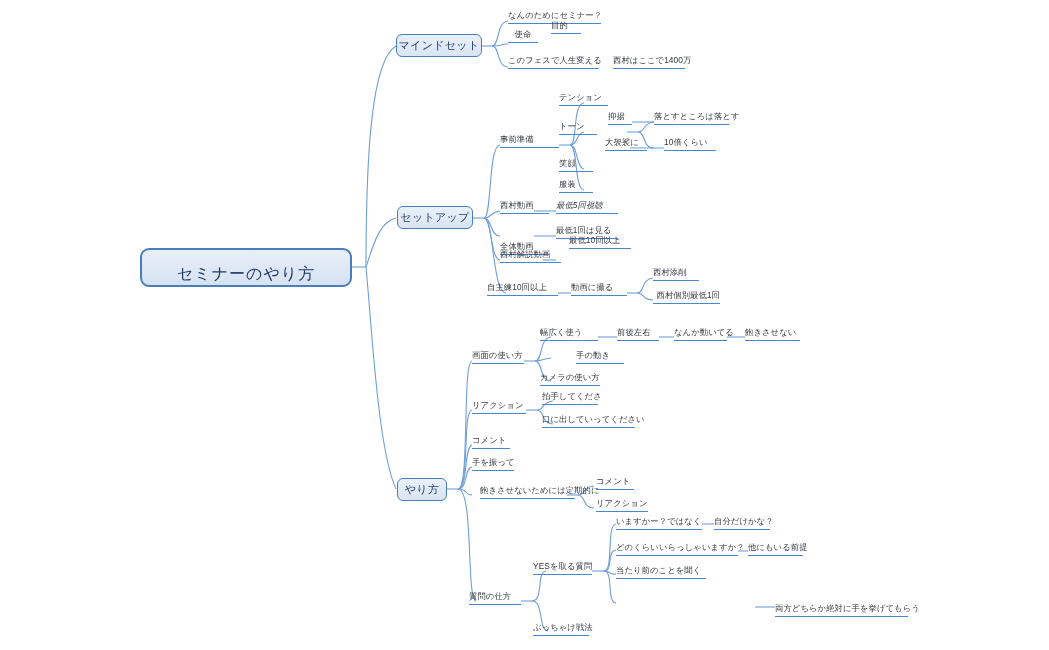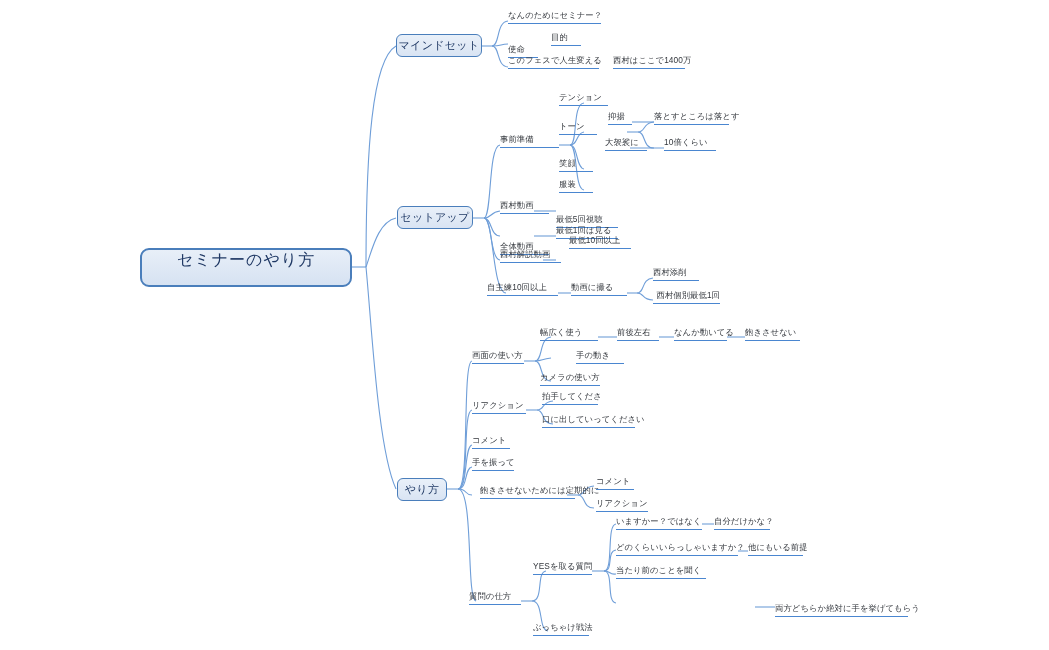--- a/index.html
+++ b/index.html
@@ -23,21 +23,21 @@
     left: 0; top: 0;
     width: 1049px;
     height: 650px;
     pointer-events: none;
   }
   
   .root-node {
     position: absolute;
     box-sizing: border-box;
     display: flex;
-    align-items: flex-start;
+    align-items: flex-end;
     justify-content: center;
     background: linear-gradient(180deg, #e8eff8 0%, #d6e2f2 100%);
     border: 2px solid #4a7ebb;
     border-radius: 9px;
     color: #1f3864;
     font-size: 16px;
     letter-spacing: 1px;
     white-space: nowrap;
   }
   
@@ -169,41 +169,41 @@
 
   <div class="root-node" style="left:140px; top:248px; width:212px; height:39px;">
     <span>セミナーのやり方</span>
   </div>
 
   <div class="branch-node" style="left:396px; top:34px; width:86px; height:23px;">
     <span>マインドセット</span>
   </div>
 
   <div class="topic" style="left:508px; top:10px; width:93px;">なんのためにセミナー？</div>
-  <div class="topic" style="left:508px; top:44px; width:30px;">使命</div>
-  <div class="topic" style="left:551px; top:32px; width:30px;">目的</div>
+  <div class="topic" style="left:508px; top:29px; width:30px;text-align:center;">使命</div>
+  <div class="topic" style="left:551px; top:20px; width:30px;">目的</div>
   <div class="topic" style="left:508px; top:55px; width:91px;">このフェスで人生変える</div>
   <div class="topic" style="left:613px; top:55px; width:72px;">西村はここで1400万</div>
 
   <div class="branch-node" style="left:397px; top:206px; width:76px; height:23px;">
     <span>セットアップ</span>
   </div>
 
   <div class="topic" style="left:500px; top:134px; width:59px;">事前準備</div>
   <div class="topic" style="left:559px; top:92px; width:49px;">テンション</div>
   <div class="topic" style="left:559px; top:121px; width:38px;">トーン</div>
   <div class="topic" style="left:608px; top:111px; width:24px;">抑揚</div>
   <div class="topic" style="left:654px; top:111px; width:75px;">落とすところは落とす</div>
   <div class="topic" style="left:605px; top:137px; width:42px;">大袈裟に</div>
   <div class="topic" style="left:664px; top:137px; width:52px;">10倍くらい</div>
   <div class="topic" style="left:559px; top:158px; width:34px;">笑顔</div>
   <div class="topic" style="left:559px; top:179px; width:34px;">服装</div>
 
   <div class="topic" style="left:500px; top:200px; width:49px;">西村動画</div>
-  <div class="topic" style="left:556px; top:214px; width:62px;">最低5回視聴</div>
+  <div class="topic" style="left:556px; top:200px; width:62px;font-style:italic;">最低5回視聴</div>
   <div class="topic" style="left:500px; top:225px; width:49px;margin-top:16px;">全体動画</div>
   <div class="topic" style="left:556px; top:225px; width:62px;">最低1回は見る</div>
   <div class="topic" style="left:500px; top:249px; width:61px;">西村解説動画</div>
   <div class="topic" style="left:569px; top:235px; width:62px;">最低10回以上</div>
 
   <div class="topic" style="left:487px; top:282px; width:71px;">自主練10回以上</div>
   <div class="topic" style="left:571px; top:282px; width:56px;">動画に撮る</div>
   <div class="topic" style="left:653px; top:267px; width:46px;">西村添削</div>
   <div class="topic" style="left:653px; top:290px; width:67px;text-align:right;">西村個別最低1回</div>
 

